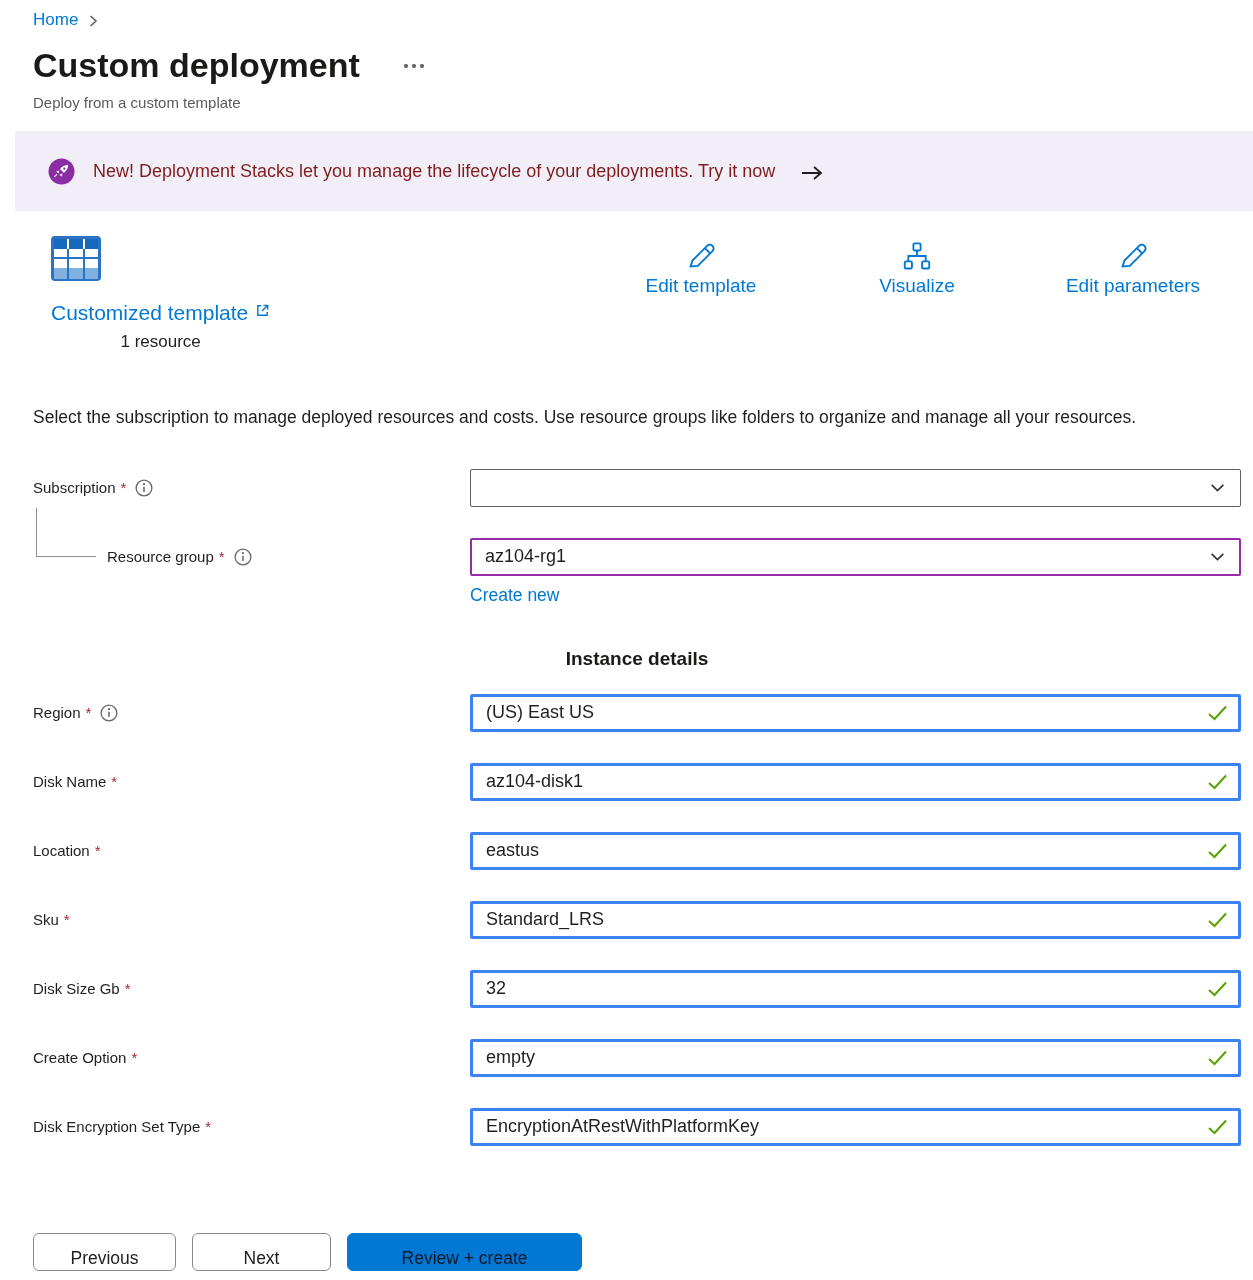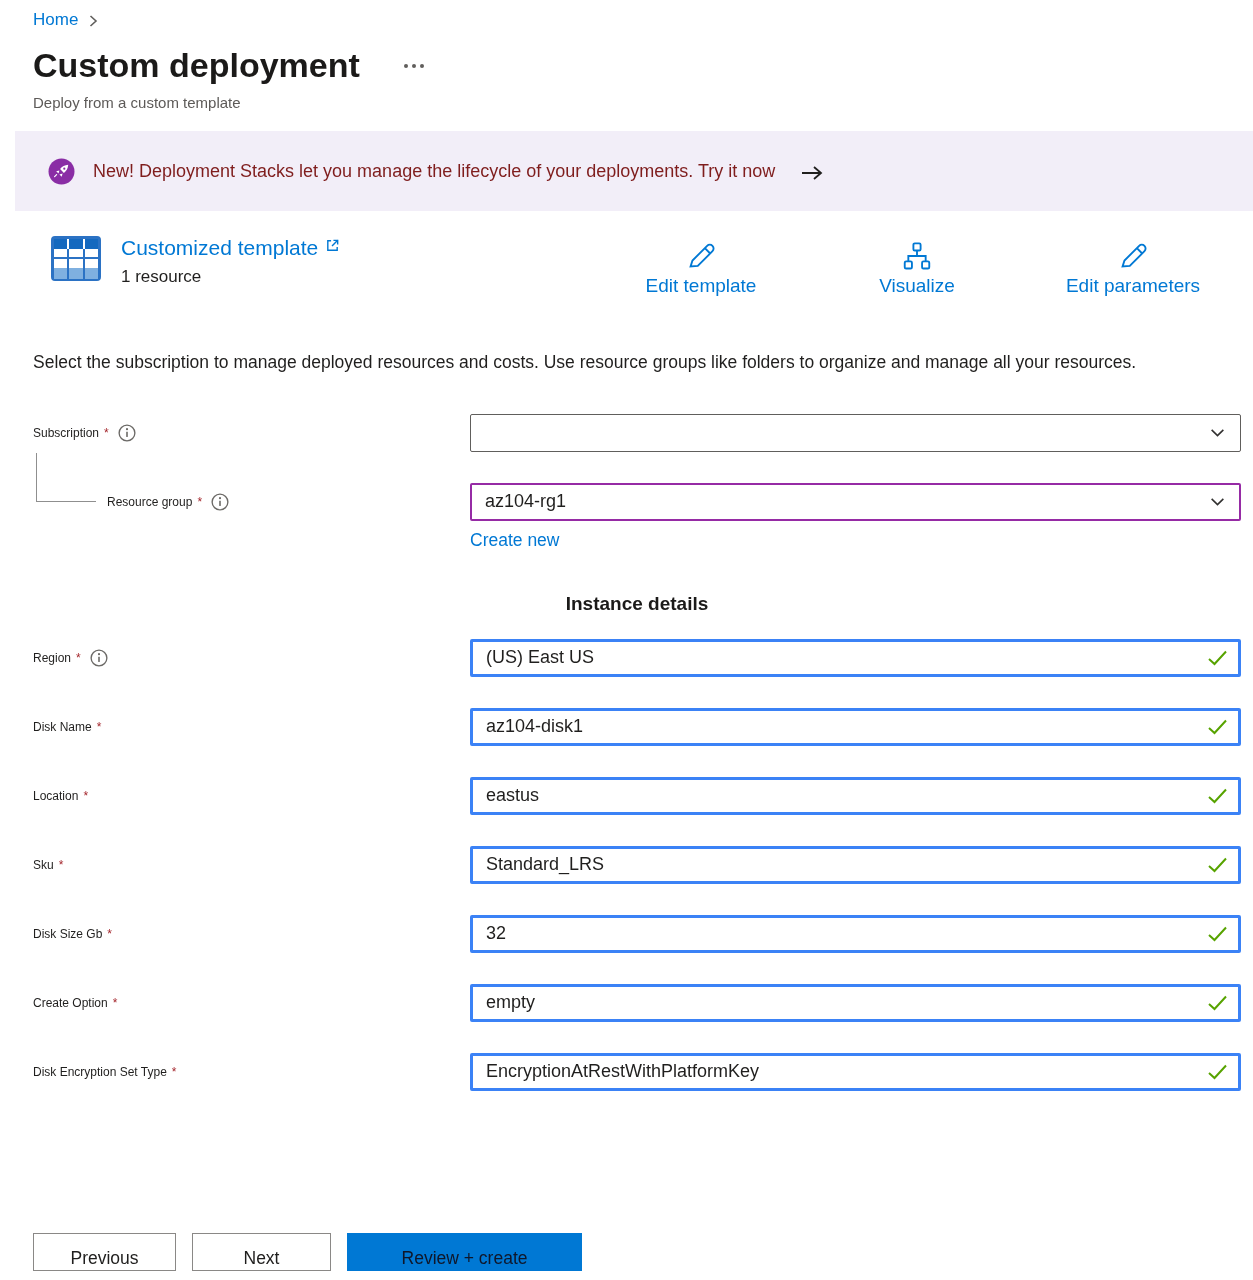--- a/index.html
+++ b/index.html
@@ -26,38 +26,38 @@
   
   .banner {
     margin: 20px -12px 25px -18px; background: #f2eef8; height: 80px;
     display: flex; align-items: center; gap: 18px; padding-left: 33px;
     font-size: 18px; color: #7f1d1d;
   }
   .banner-arrow { display: inline-flex; margin-left: 8px; margin-top: 3px; }
 
   
   .template-row { display: flex; align-items: flex-start; margin: 0 0 50px 18px; }
-  .template-info { display: flex; gap: 20px; }
+  .template-info { display: flex; gap: 20px; flex-direction: column; }
   .template-text .link-title {
     font-size: 21px; color: #0078d4; display: flex; align-items: flex-start; gap: 7px; cursor: pointer;
   }
-  .template-text .res-count { font-size: 17px; color: #201f1e; margin-top: 7px; }
+  .template-text .res-count { font-size: 17px; color: #201f1e; margin-top: 7px; text-align: center; }
   .template-actions { display: flex; margin-left: auto; }
   .action {
     width: 216px; display: flex; flex-direction: column; align-items: center;
     gap: 3px; color: #0078d4; font-size: 19px; cursor: pointer; padding-top: 4px;
   }
 
   
   .section-heading { font-size: 19px; font-weight: 700; color: #1b1a19; margin: 0 0 20px 0; }
   .description { font-size: 17.5px; line-height: 1.75; max-width: 1160px; margin: 0 0 36px 0; color: #201f1e; }
 
   
   .field-row { display: flex; align-items: center; margin-bottom: 31px; position: relative; }
-  .field-label { width: 437px; font-size: 12px; color: #201f1e; display: flex; align-items: center; padding-right: 24px; }
+  .field-label { width: 437px; font-size: 15px; color: #201f1e; display: flex; align-items: center; padding-right: 24px; }
   .field-label .lbl { white-space: nowrap; }
   .req { color: #a4262c; margin-left: 5px; }
   .info-btn { margin-left: 9px; display: inline-flex; cursor: default; }
   .field-control { flex: 1; position: relative; }
   .combo {
     width: 100%; height: 38px; border: 1px solid #605e5c; border-radius: 2px; background: #fff;
     display: flex; align-items: center; justify-content: space-between; padding: 0 14px;
     font-size: 18px; cursor: pointer; color: #201f1e;
   }
   .combo.focus-purple { border: 2px solid #962ba5; padding: 0 13px; }
@@ -76,21 +76,21 @@
   .create-new-row .link { color: #0078d4; font-size: 17.5px; cursor: pointer; display: inline-block; }
 
   .instance-heading { margin-top: 6px; margin-bottom: 24px; text-align: center; }
 
   
   .footer {
     position: absolute; left: 0; bottom: 0; width: 100%; background: #fff;
     padding: 8px 0 9px 33px; display: flex; gap: 16px; align-items: center;
   }
   .btn {
-    height: 38px; font-size: 17.5px; border-radius: 0; border: 1px solid #8a8886;
+    height: 38px; font-size: 17.5px; border-radius: 6px; border: 1px solid #8a8886;
     background: #fff; color: #1f1e1d; font-family: inherit; cursor: pointer; padding: 14px 20px;
   }
   .btn.secondary-prev { min-width: 143px; }
   .btn.secondary-next { min-width: 139px; }
   .btn.primary { background: #0078d4; border-color: #0078d4; color: #0f172a; min-width: 235px; }
 </style>
 </head>
 <body>
 
 <div class="page">

